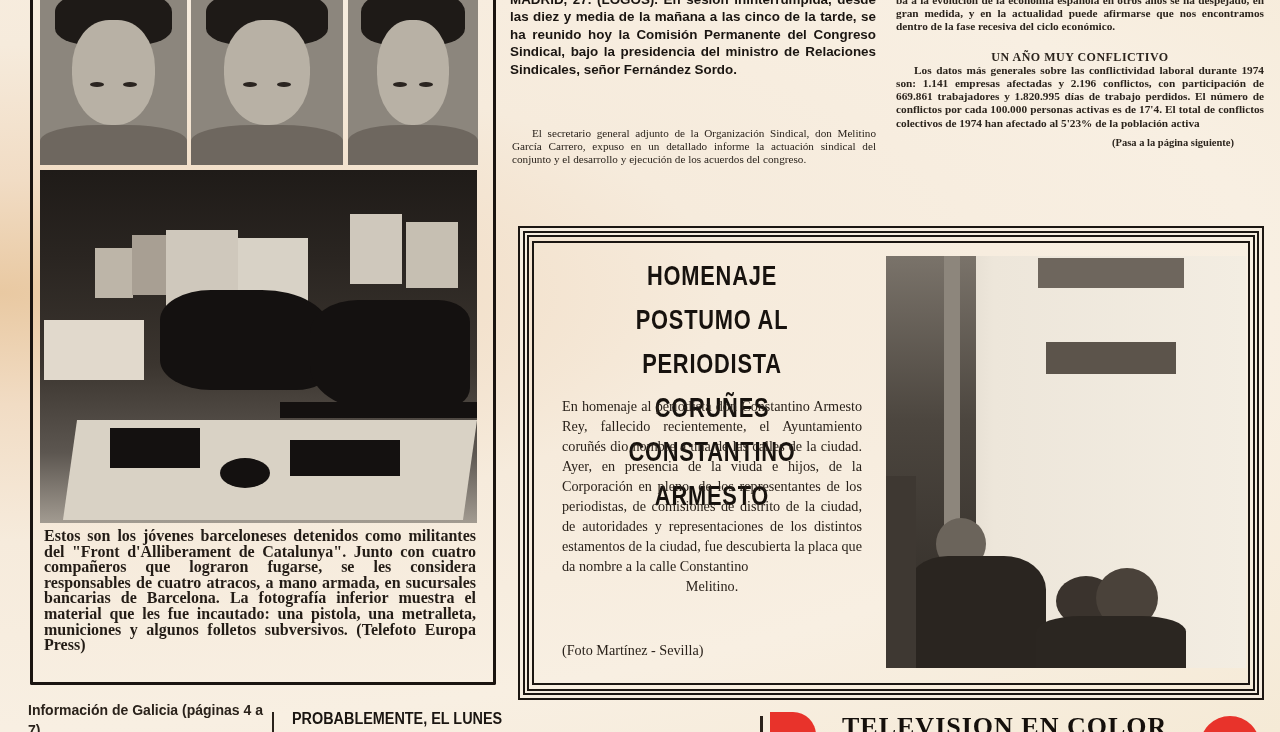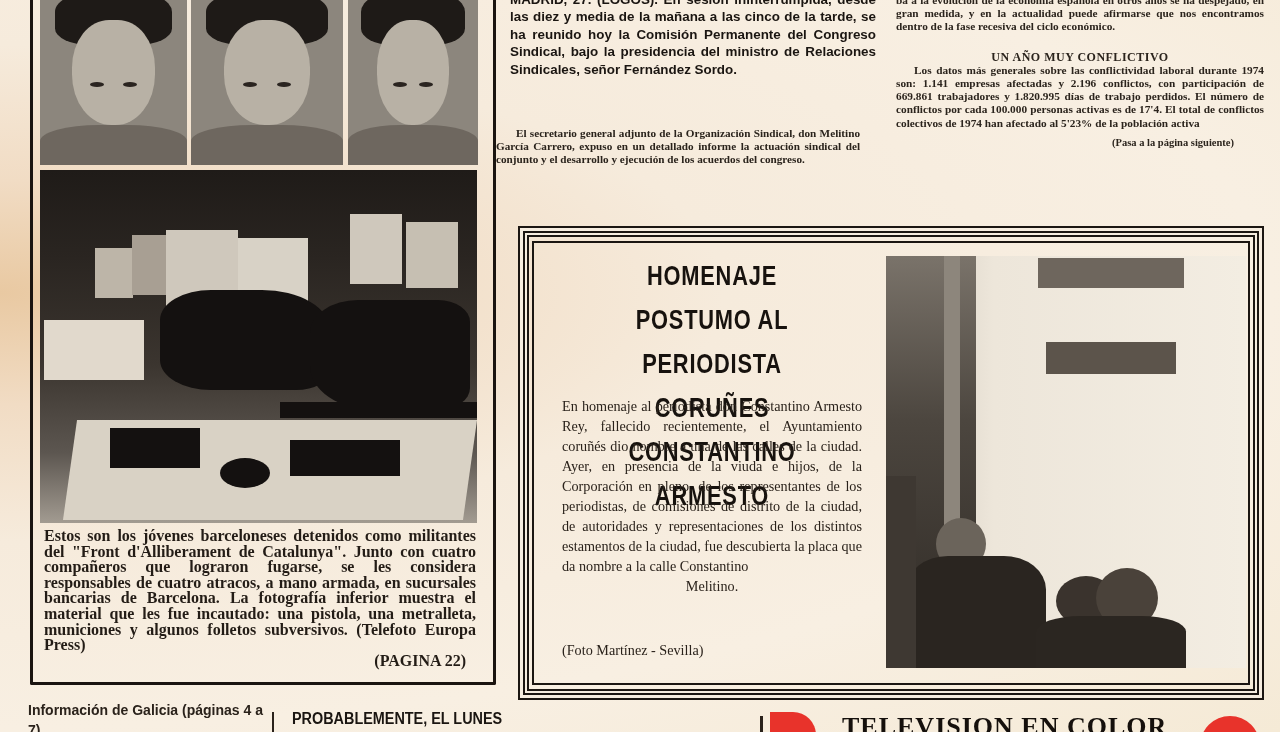--- a/index.html
+++ b/index.html
@@ -43,22 +43,22 @@
   }
   .caption .page-ref { display:block; text-align:right; padding-right:10px; }
 
   
   .mid-top {
     left:510px; top:-9px; width:366px;
     font-family:"Liberation Sans", sans-serif; font-weight:bold; font-size:13.4px; line-height:17.4px;
     text-align:justify; color:#1a1511;
   }
   .mid-top2 {
-    left:496px; top:127px; width:364px;
-    font-family:"Liberation Serif", serif; font-weight:bold; font-size:11.2px; line-height:13.2px;
+    left:512px; top:127px; width:364px;
+    font-family:"Liberation Serif", serif; font-weight:normal; font-size:11.2px; line-height:13.2px;
     text-align:justify; text-indent:20px; color:#2a231c;
   }
   .right-top {
     left:896px; top:-6px; width:368px;
     font-family:"Liberation Serif", serif; font-weight:bold; font-size:11.3px; line-height:13.2px;
     text-align:justify; color:#2b241d;
   }
   .right-top .subhead { text-align:center; font-size:12px; letter-spacing:0.5px; margin:17px 0 0; }
   .right-top .indent { text-indent:18px; }
   .right-top .pasa { text-align:right; padding-right:30px; margin-top:6px; font-size:10.5px; }
@@ -156,21 +156,20 @@
   <div class="mp-dark" style="left:270px;top:130px;width:160px;height:110px;border-radius:30% 20% 20% 40%"></div>
   <div class="mp-item" style="left:30px;top:250px;width:400px;height:100px;background:#d9d2c5;transform:skewX(-8deg)"></div>
   <div class="mp-dark" style="left:240px;top:232px;width:200px;height:16px"></div>
   <div class="mp-dark" style="left:70px;top:258px;width:90px;height:40px"></div>
   <div class="mp-dark" style="left:250px;top:270px;width:110px;height:36px"></div>
   <div class="mp-dark" style="left:180px;top:288px;width:50px;height:30px;border-radius:50%"></div>
 </div>
 
 <div class="abs caption">
   <span>Estos son los jóvenes barceloneses detenidos como militantes del "Front d'Alliberament de Catalunya". Junto con cuatro compañeros que lograron fugarse, se les considera responsables de cuatro atracos, a mano armada, en sucursales bancarias de Barcelona. La fotografía inferior muestra el material que les fue incautado: una pistola, una metralleta, municiones y algunos folletos subversivos. (Telefoto Europa Press)</span>
-  <span class="page-ref">(PAGINA 22)</span>
 </div>
 
 <div class="abs mid-top">MADRID, 27. (LOGOS). En sesión ininterrumpida, desde las diez y media de la mañana a las cinco de la tarde, se ha reunido hoy la Comisión Permanente del Congreso Sindical, bajo la presidencia del ministro de Relaciones Sindicales, señor Fernández Sordo.</div>
 <div class="abs mid-top2">El secretario general adjunto de la Organización Sindical, don Melitino García Carrero, expuso en un detallado informe la actuación sindical del conjunto y el desarrollo y ejecución de los acuerdos del congreso.</div>
 
 <div class="abs right-top">
   <div>ba a la evolución de la economía española en otros años se ha despejado, en gran medida, y en la actualidad puede afirmarse que nos encontramos dentro de la fase recesiva del ciclo económico.</div>
   <div class="subhead">UN AÑO MUY CONFLICTIVO</div>
   <div class="indent">Los datos más generales sobre las conflictividad laboral durante 1974 son: 1.141 empresas afectadas y 2.196 conflictos, con participación de 669.861 trabajadores y 1.820.995 días de trabajo perdidos. El número de conflictos por cada 100.000 personas activas es de 17'4. El total de conflictos colectivos de 1974 han afectado al 5'23% de la población activa</div>
   <div class="pasa">(Pasa a la página siguiente)</div>

